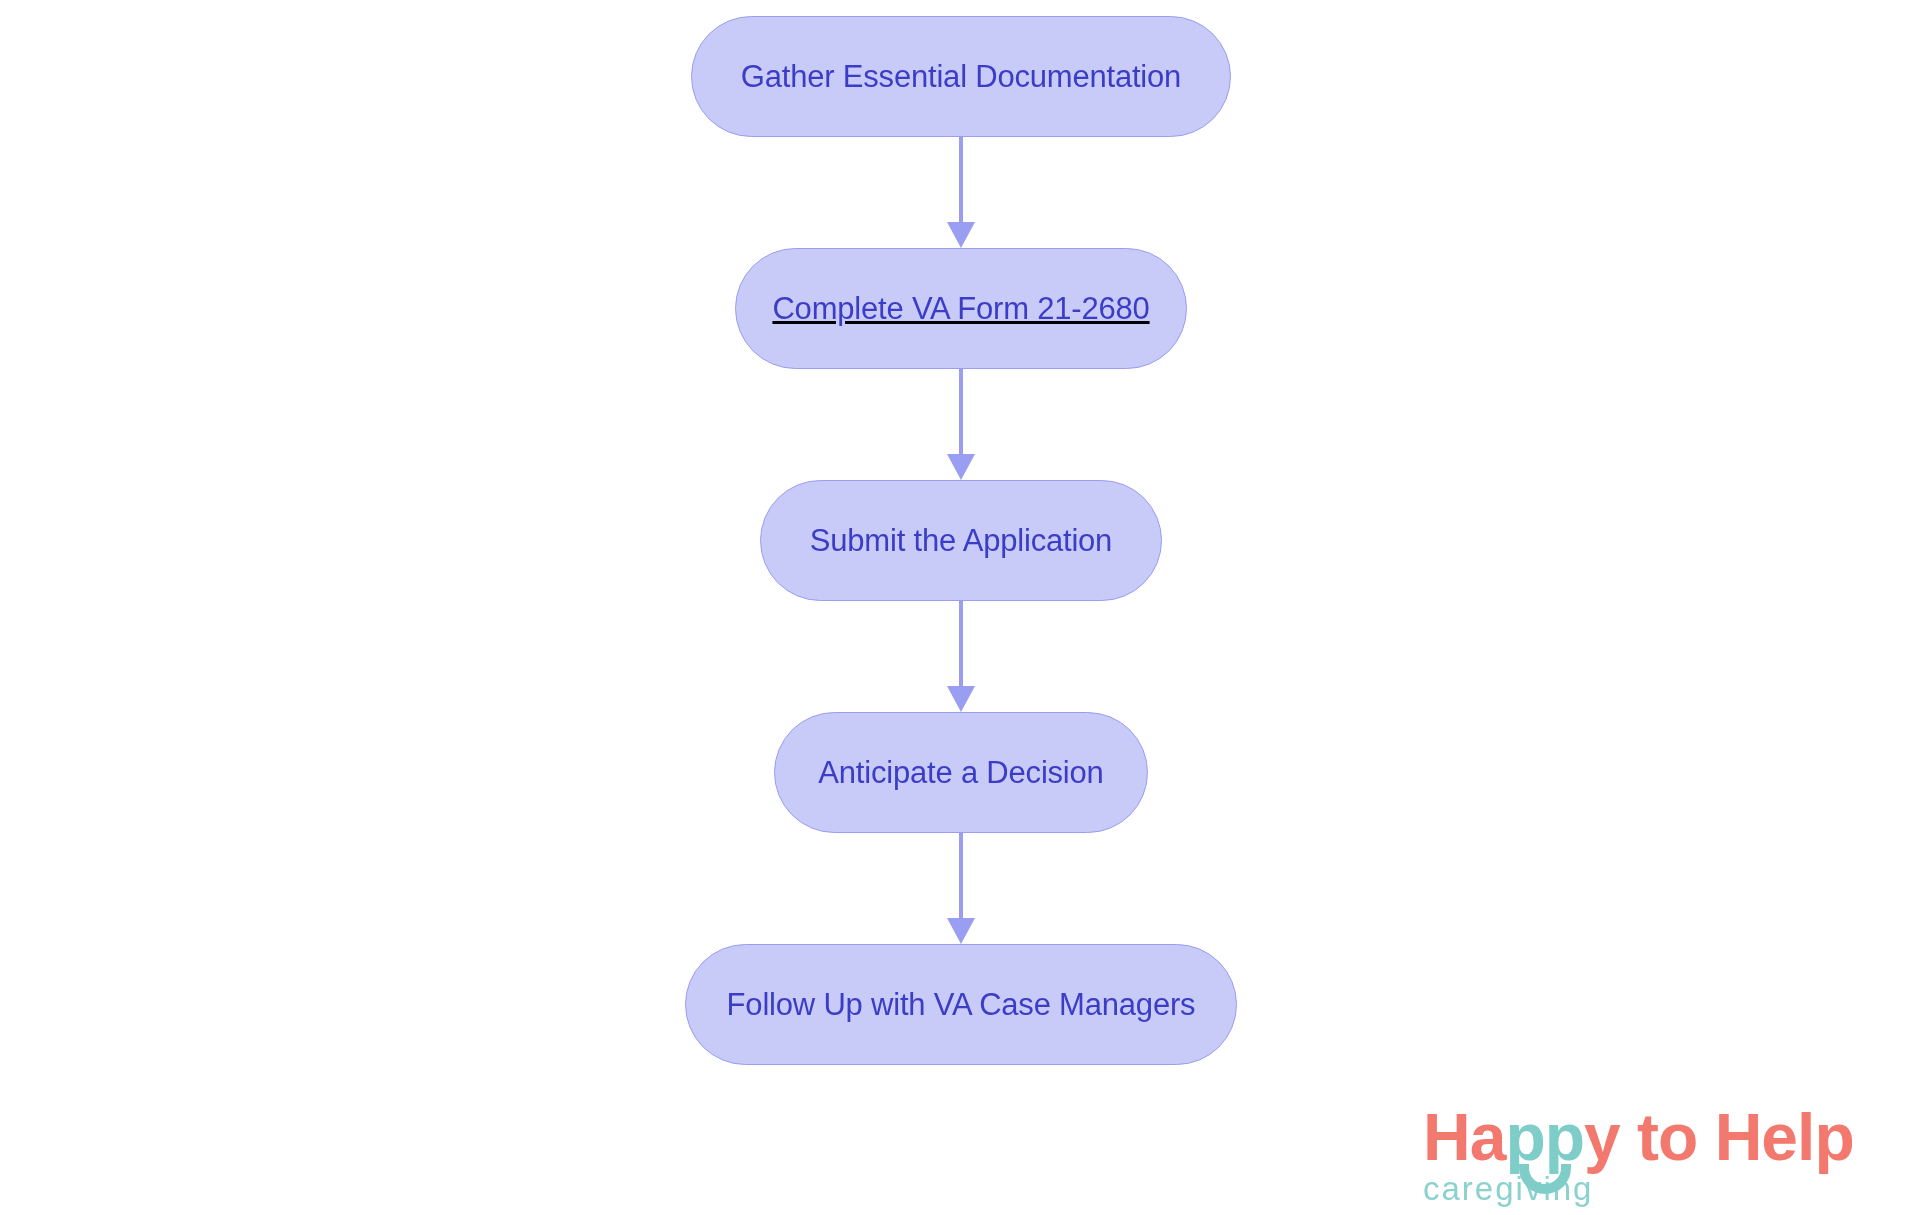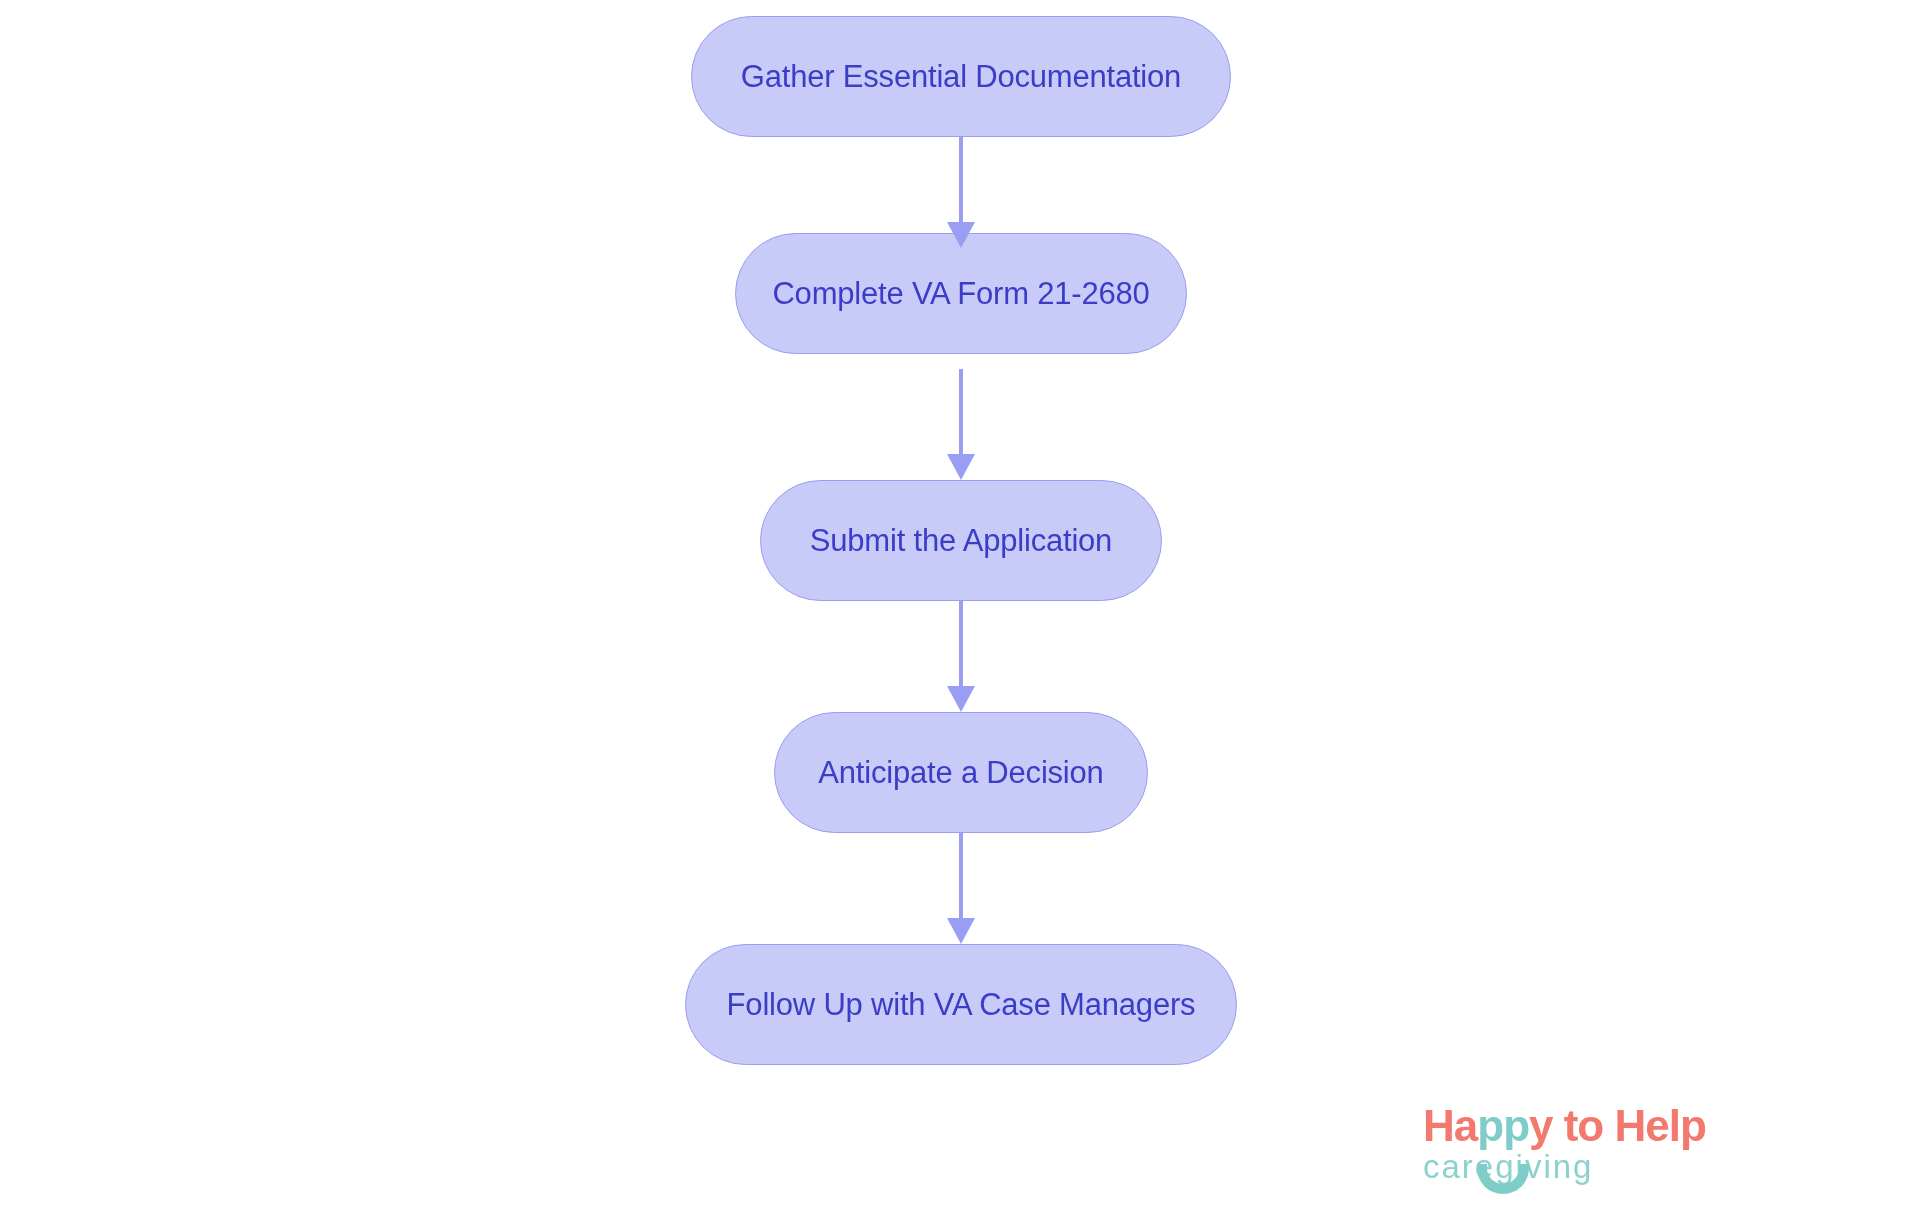--- a/index.html
+++ b/index.html
@@ -29,21 +29,21 @@
     align-items: center;
     justify-content: center;
   }
   .node span {
     color: var(--node-text, #3b3dc6);
     font-size: 31px;
     letter-spacing: -0.2px;
     white-space: nowrap;
   }
   .n0 { left: 691px; top: 16px;  width: 540px; }
-  .n1 { left: 735px; top: 233px; width: 452px; }
+  .n1 { left: 735px; top: 248px; width: 452px; text-decoration: underline; }
   .n2 { left: 760px; top: 480px; width: 402px; align-items: center; }
   .n3 { left: 774px; top: 712px; width: 374px; }
   .n4 { left: 685px; top: 944px; width: 552px; }
 
   
   .arrow {
     position: absolute;
     left: 947px;          
     width: 28px;
   }
@@ -70,21 +70,21 @@
     border-top: 26px solid var(--arrow-color, #9a9ef3);
   }
 
   
   .logo {
     position: absolute;
     left: 1423px;
     top: 1104px;
   }
   .logo-main {
-    font-size: 44px;
+    font-size: 66px;
     font-weight: bold;
     line-height: 1;
     letter-spacing: -1px;
     white-space: nowrap;
   }
   .pp-wrap {
     position: relative;
     display: inline-block;
   }
   .smile {

